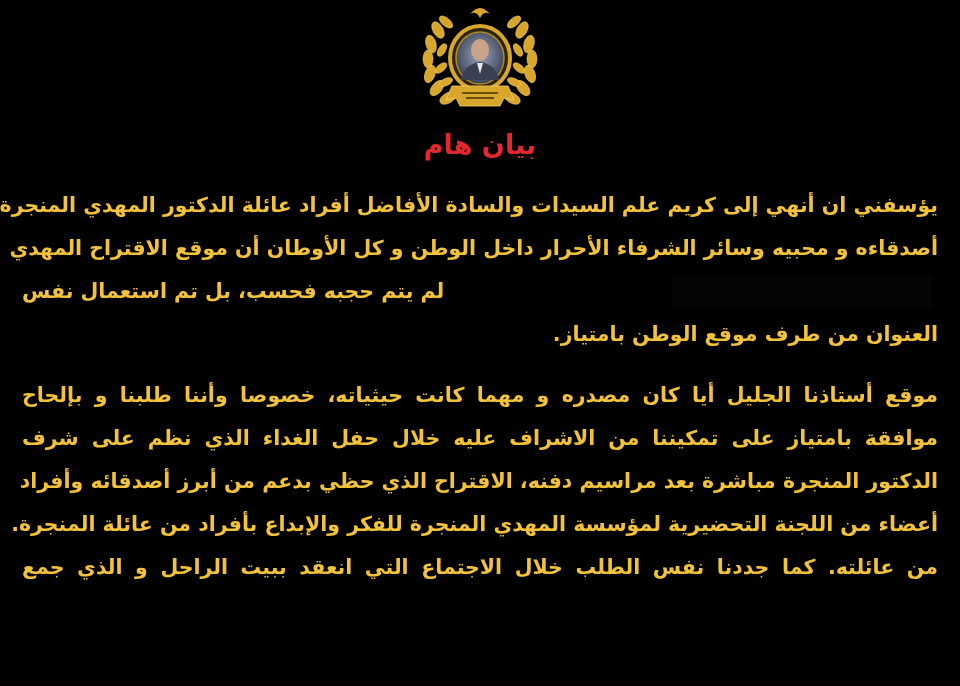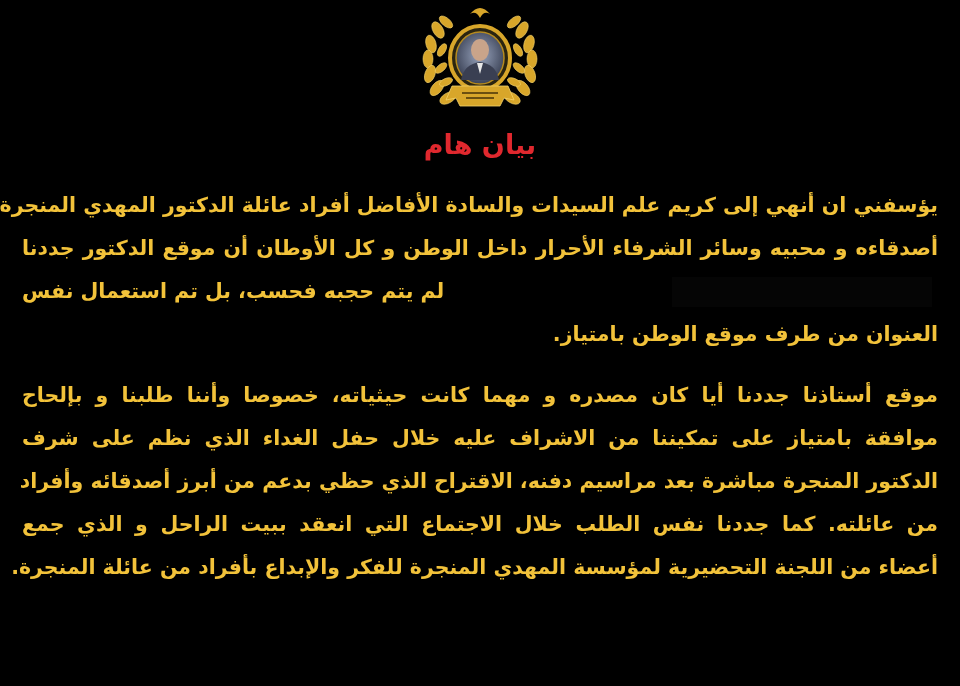--- a/index.html
+++ b/index.html
@@ -142,29 +142,29 @@
       <path d="M34 86 L90 86 L96 100 L86 98 L82 106 L42 106 L38 98 L28 100 Z" fill="#d8a62a" stroke="#f5d36b" stroke-width="0.8"></path>
       <rect x="44" y="92" width="36" height="2" fill="#6b4f10"></rect>
       <rect x="48" y="97" width="28" height="2" fill="#6b4f10"></rect>
     </svg>
   </div>
 
   <div class="title">بيان هام</div>
 
   <div class="body-text p1">
     <span class="line">يؤسفني ان أنهي إلى كريم علم السيدات والسادة الأفاضل أفراد عائلة الدكتور المهدي المنجرة و</span>
-    <span class="line">أصدقاءه و محبيه وسائر الشرفاء الأحرار داخل الوطن و كل الأوطان أن موقع الدكتور جددنا</span>
+    <span class="line">أصدقاءه و محبيه وسائر الشرفاء الأحرار داخل الوطن و كل الأوطان أن موقع الاقتراح المهدي</span>
     <div class="split-line">
       <span class="redaction"></span>
       <span>لم يتم حجبه فحسب، بل تم استعمال نفس</span>
     </div>
     <span class="line last">العنوان من طرف موقع الوطن بامتياز.</span>
   </div>
 
   <div class="body-text p2">
-    <span class="line">موقع أستاذنا جددنا أيا كان مصدره و مهما كانت حيثياته، خصوصا وأننا طلبنا و بإلحاح</span>
+    <span class="line">موقع أستاذنا الجليل أيا كان مصدره و مهما كانت حيثياته، خصوصا وأننا طلبنا و بإلحاح</span>
     <span class="line">موافقة بامتياز على تمكيننا من الاشراف عليه خلال حفل الغداء الذي نظم على شرف</span>
     <span class="line">الدكتور المنجرة مباشرة بعد مراسيم دفنه، الاقتراح الذي حظي بدعم من أبرز أصدقائه وأفراد</span>
+    <span class="line last">أعضاء من اللجنة التحضيرية لمؤسسة المهدي المنجرة للفكر والإبداع بأفراد من عائلة المنجرة.</span>
     <span class="line">من عائلته. كما جددنا نفس الطلب خلال الاجتماع التي انعقد ببيت الراحل و الذي جمع</span>
-    <span class="line last">أعضاء من اللجنة التحضيرية لمؤسسة المهدي المنجرة للفكر والإبداع بأفراد من عائلة المنجرة.</span>
   </div>
 
 </div>
 
 </body></html>

